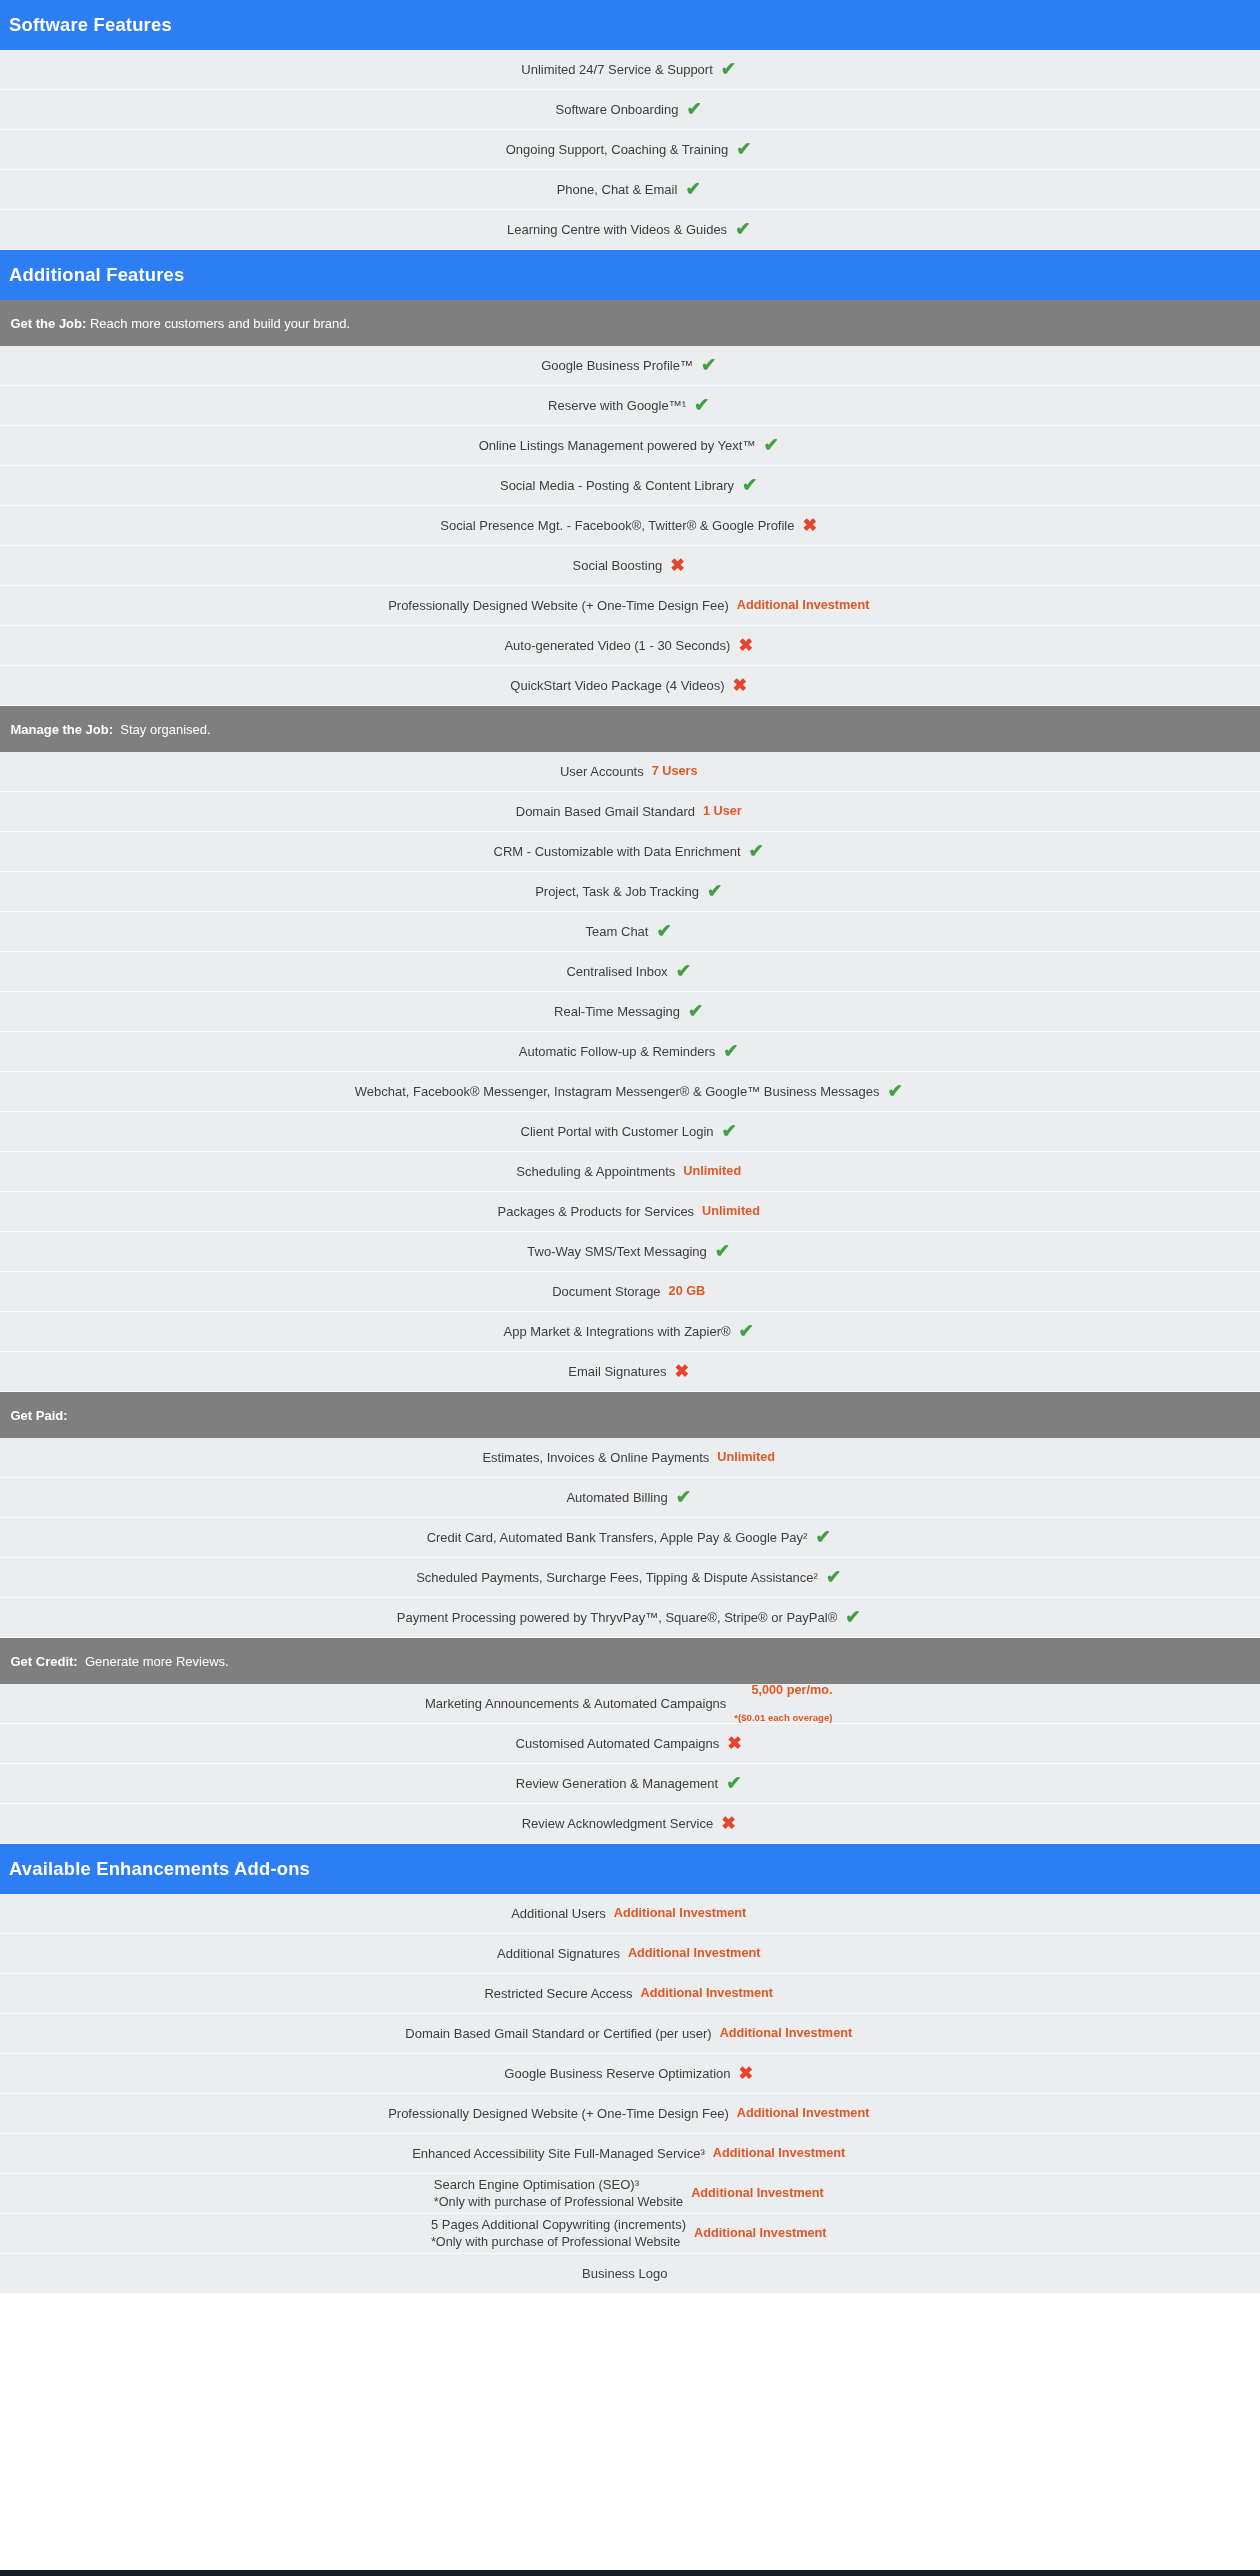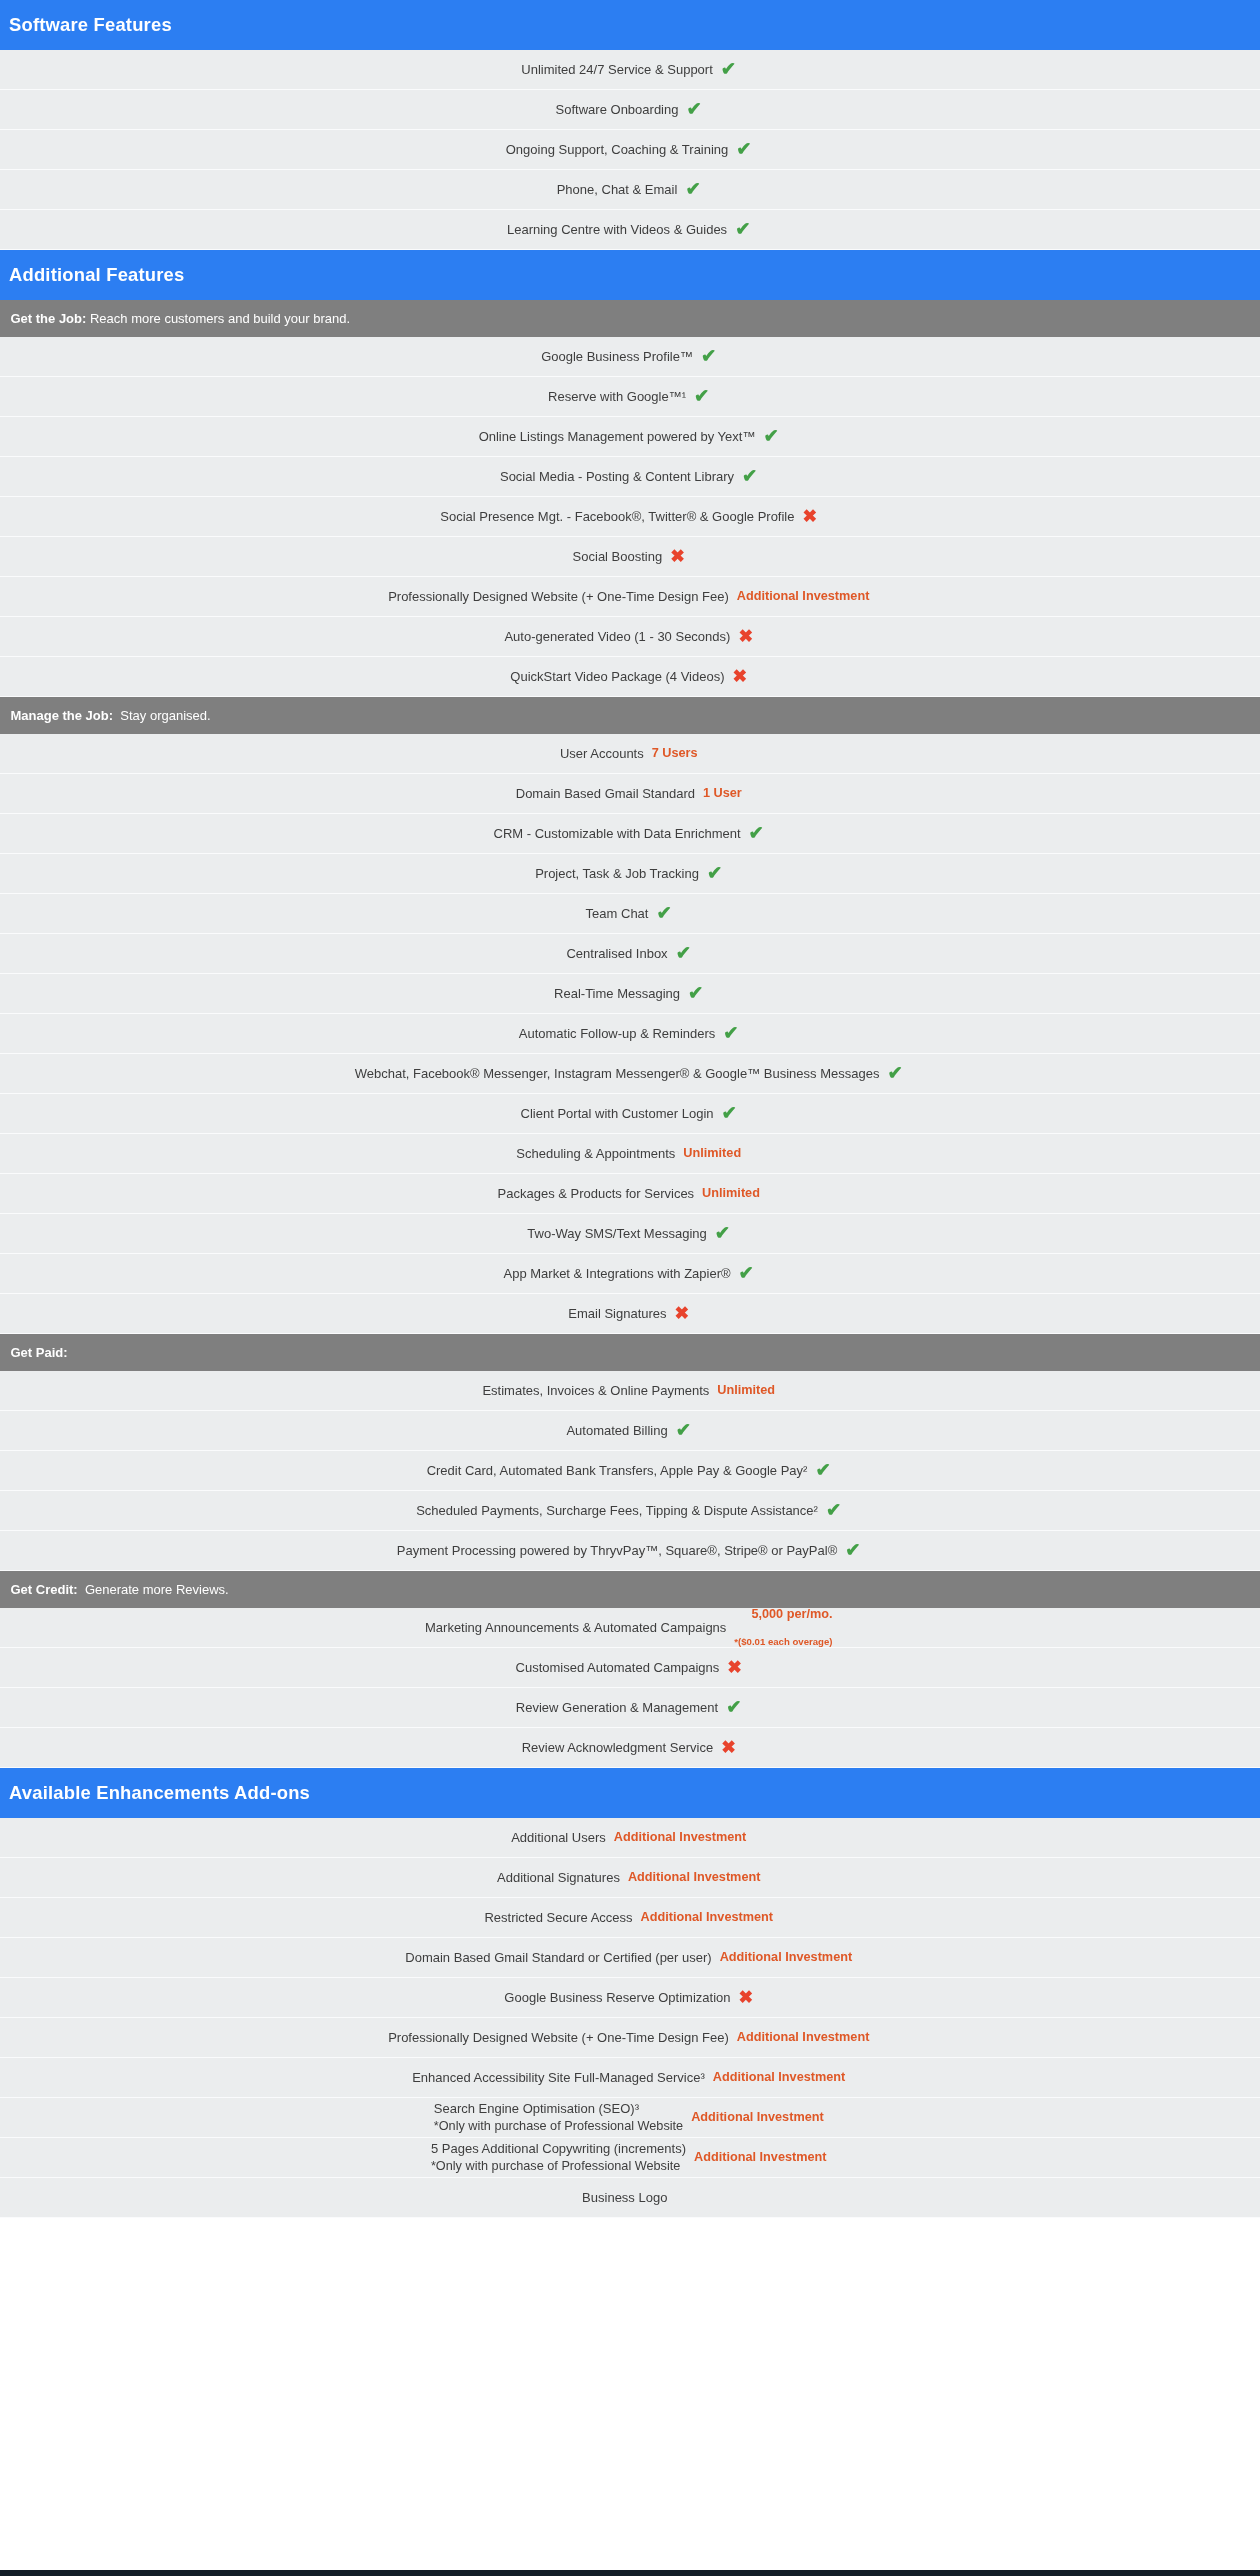--- a/index.html
+++ b/index.html
@@ -26,21 +26,21 @@
     display: flex;
     align-items: center;
     padding-left: 9px;
     font-size: 18.4px;
     font-weight: 700;
     letter-spacing: 0.2px;
   }
 
   
   .subhead {
-    height: 37px;
+    height: 46px;
     background: #7f7f7f;
     color: #ffffff;
     display: flex;
     align-items: center;
     padding-left: 10.5px;
     font-size: 13px;
   }
   .sub-bold { font-weight: 700; white-space: pre; }
   .sub-rest { font-weight: 400; white-space: pre; }
 
@@ -316,20 +316,28 @@
     <div class="frow">
       <div class="flabel">
         <span class="l1">Two-Way SMS/Text Messaging</span>
       </div>
       <div class="fvalue">
         <span class="icon check">✔</span>
       </div>
     </div>
     <div class="frow">
       <div class="flabel">
+        <span class="l1">Document Storage</span>
+      </div>
+      <div class="fvalue">
+        <span class="vtext">20 GB</span>
+      </div>
+    </div>
+    <div class="frow">
+      <div class="flabel">
         <span class="l1">App Market &amp; Integrations with Zapier®</span>
       </div>
       <div class="fvalue">
         <span class="icon check">✔</span>
       </div>
     </div>
     <div class="frow">
       <div class="flabel">
         <span class="l1">Email Signatures</span>
       </div>

